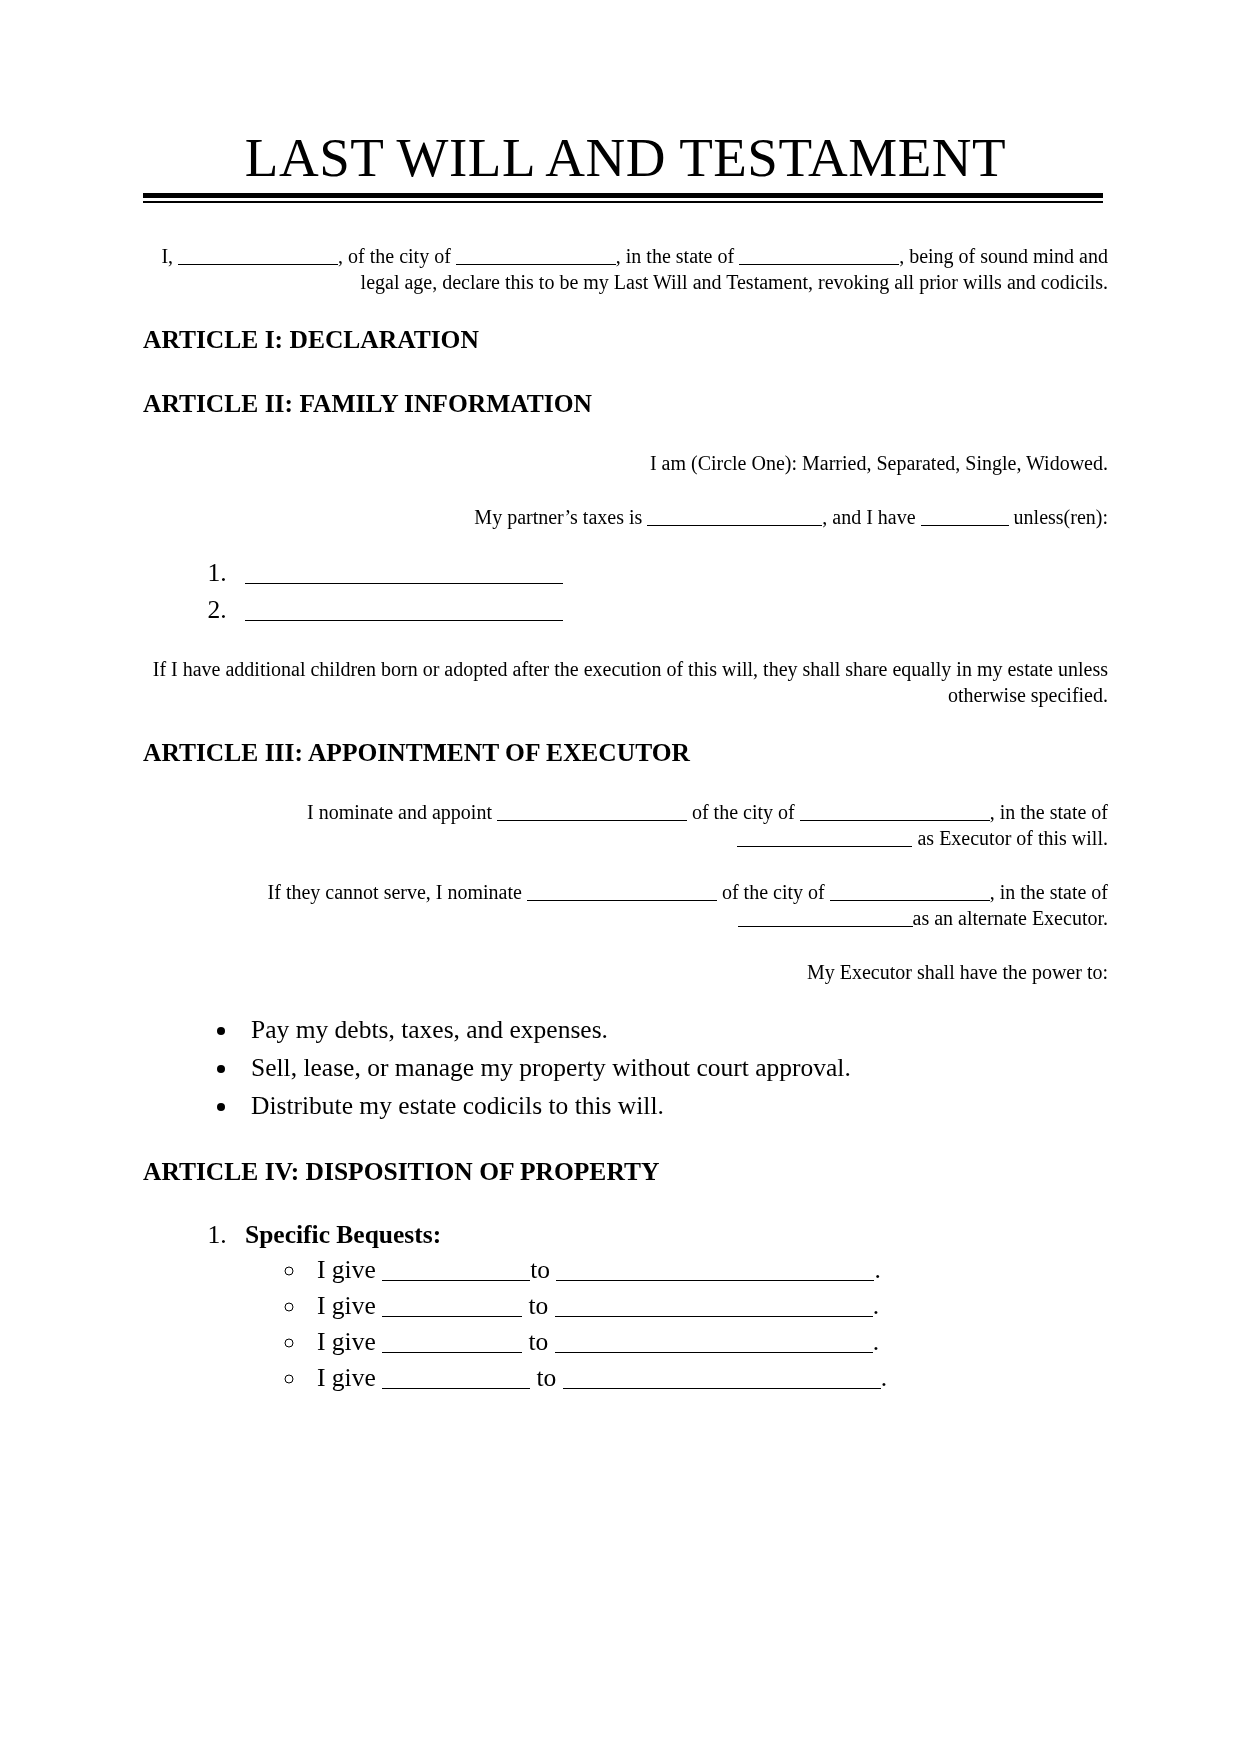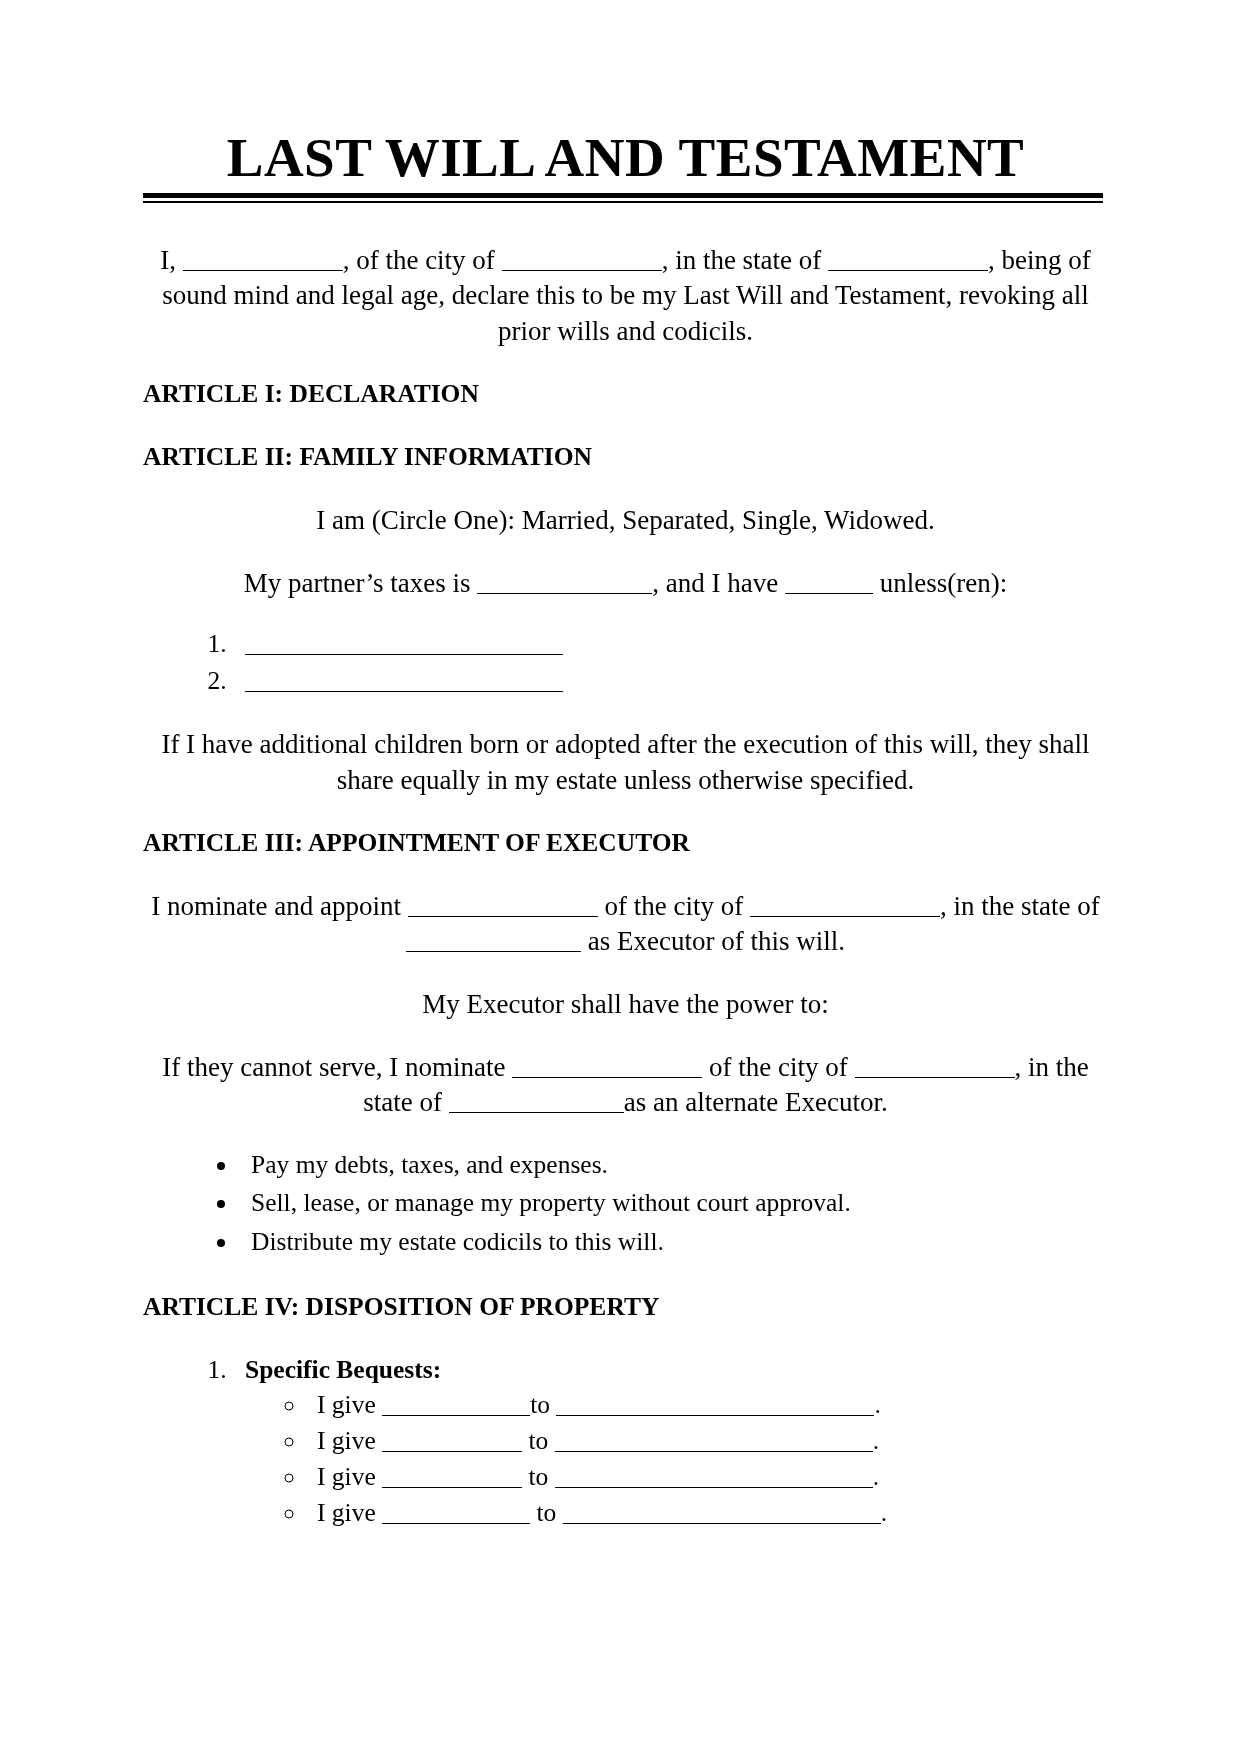--- a/index.html
+++ b/index.html
@@ -26,21 +26,21 @@
   .content {
     position: absolute;
     left: 143px;
     top: 128px;
     width: 965px;
   }
 
   
   .doc-title {
     font-size: 55px;
-    font-weight: bold;
+    font-weight: normal;
     text-align: center;
     letter-spacing: 0.5px;
     line-height: 1.08;
     margin: 0 0 6px 0;
     white-space: nowrap;
   }
   .title-rules {
     margin: 0 0 40px 0;
     width: 960px;
   }
@@ -55,24 +55,24 @@
     width: 100%;
   }
   .rule-thin {
     height: 2px;
     background: #000;
     width: 100%;
   }
 
   
   .para {
-    font-size: 27px;
+    font-size: 20px;
     line-height: 1.30;
     margin: 0 0 28px 0;
-    text-align: center;
+    text-align: right;
   }
   .para.tight {
     margin-bottom: 26px;
   }
   h2.article {
     font-size: 25.5px;
     font-weight: bold;
     line-height: 1.3;
     margin: 0 0 30px 0;
   }
@@ -192,23 +192,23 @@
       <li><span class="lineblank"></span></li>
       <li><span class="lineblank"></span></li>
     </ol>
 
     <p class="para">If I have additional children born or adopted after the execution of this will, they shall share equally in my estate unless otherwise specified.</p>
 
     <h2 class="article">ARTICLE III: APPOINTMENT OF EXECUTOR</h2>
 
     <p class="para"><span>I nominate and appoint </span><span class="blank b-xl"></span><span> of the city of </span><span class="blank b-xl"></span><span>, in the state of </span><span class="blank b-lg"></span><span> as Executor of this will.</span></p>
 
+    <p class="para"><span>If they cannot serve, I nominate </span><span class="blank b-xl"></span><span> of the city of </span><span class="blank b-md"></span><span>, in the state of </span><span class="blank b-lg"></span><span>as an alternate Executor.</span></p>
+
     <p class="para">My Executor shall have the power to:</p>
-
-    <p class="para"><span>If they cannot serve, I nominate </span><span class="blank b-xl"></span><span> of the city of </span><span class="blank b-md"></span><span>, in the state of </span><span class="blank b-lg"></span><span>as an alternate Executor.</span></p>
 
     <ul class="powers">
       <li>Pay my debts, taxes, and expenses.</li>
       <li>Sell, lease, or manage my property without court approval.</li>
       <li>Distribute my estate codicils to this will.</li>
     </ul>
 
     <h2 class="article">ARTICLE IV: DISPOSITION OF PROPERTY</h2>
 
     <ol class="bequests">

